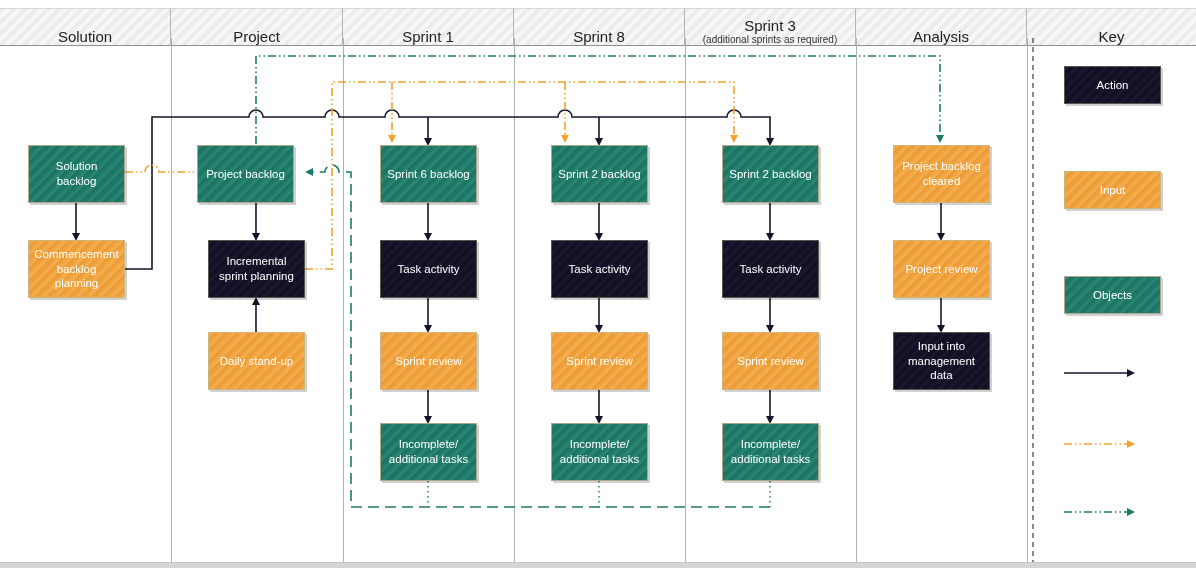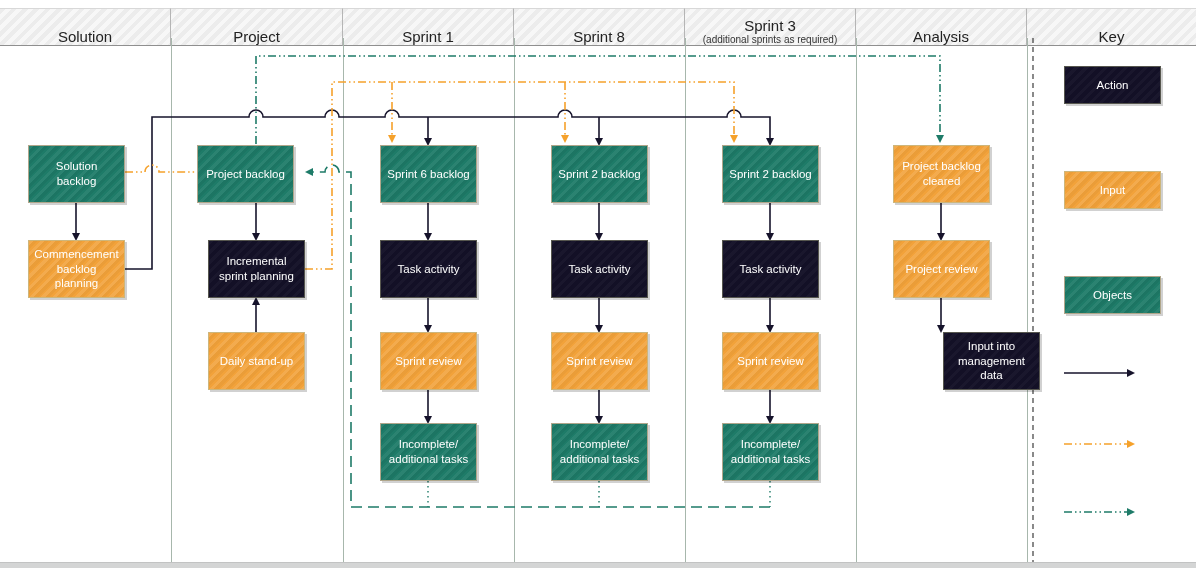--- a/index.html
+++ b/index.html
@@ -193,21 +193,21 @@
   <div class="node teal" style="left:722px;top:423px">
       <span>Incomplete/ additional tasks</span>
     </div>
 
   <div class="node orange" style="left:893px;top:145px">
       <span>Project backlog cleared</span>
     </div>
   <div class="node orange" style="left:893px;top:240px">
       <span>Project review</span>
     </div>
-  <div class="node dark" style="left:943px;top:332px">
+  <div class="node dark" style="left:893px;top:332px">
       <span>Input into management data</span>
     </div>
 
   <div class="node dark key-size" style="left:1064px;top:66px">
       <span>Action</span>
     </div>
   <div class="node orange key-size" style="left:1064px;top:171px">
       <span>Input</span>
     </div>
   <div class="node teal key-size" style="left:1064px;top:276px">

